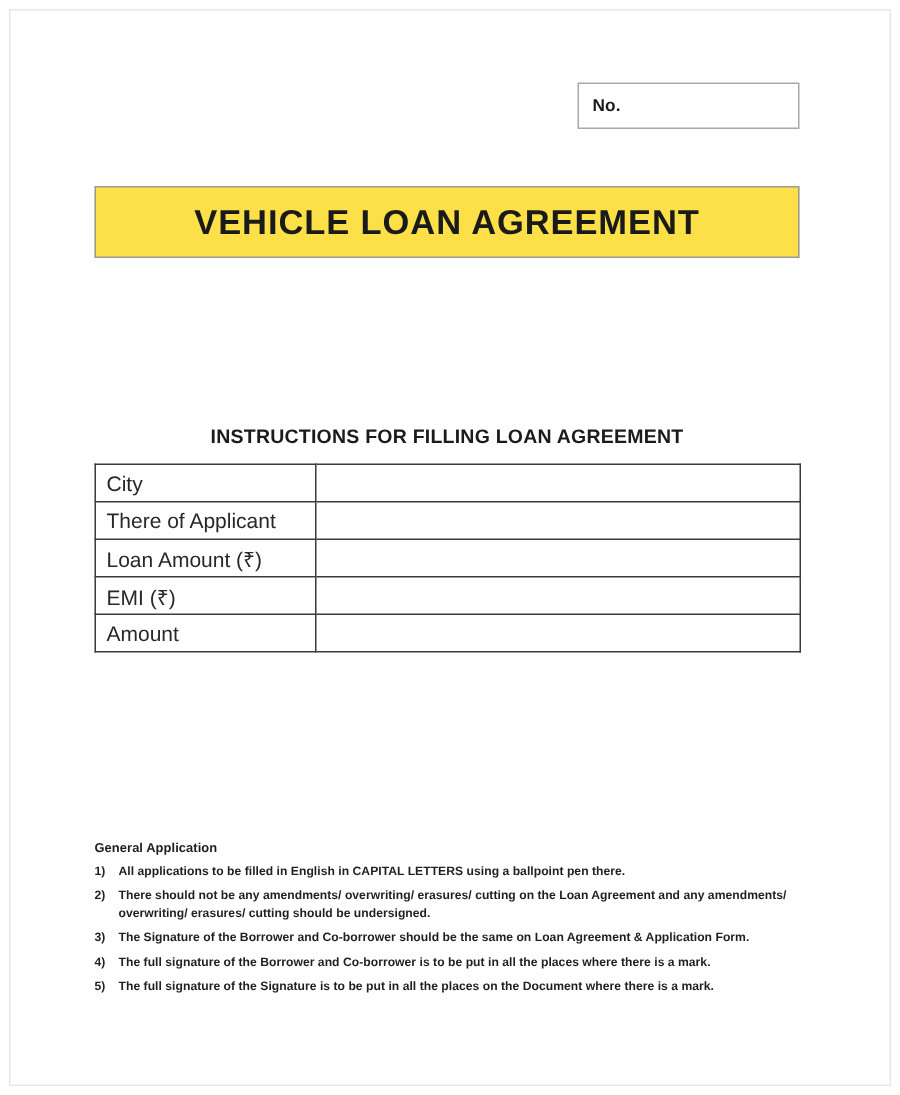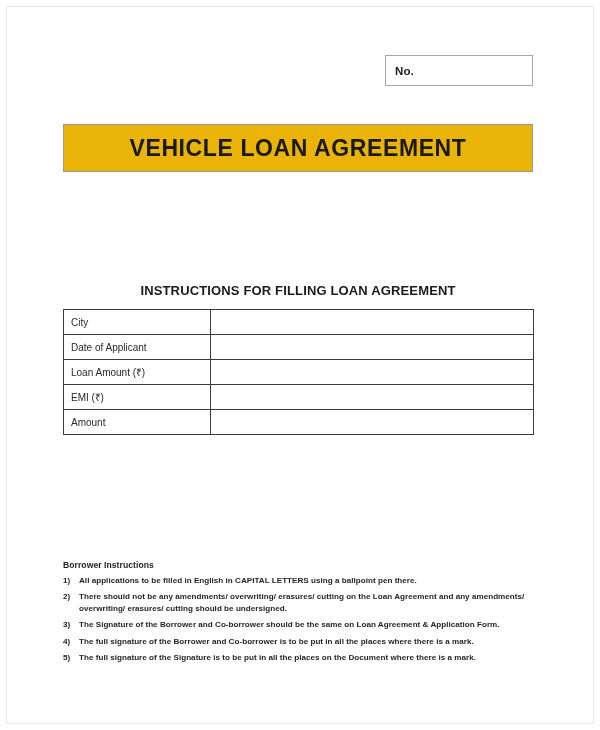--- a/index.html
+++ b/index.html
@@ -57,21 +57,21 @@
     color: #1c1a1a;
   }
 
   
   #title-banner {
     position: absolute;
     left: 63px;
     top: 124px;
     width: 470px;
     height: 48px;
-    background: #eab308;
+    background: #fde047;
     border: 1px solid #9a9a9a;
     box-sizing: border-box;
     display: flex;
     align-items: center;
     justify-content: center;
   }
   #title-banner .title-text {
     font-size: 23px;
     font-weight: bold;
     letter-spacing: 0.6px;
@@ -99,21 +99,21 @@
     left: 63px;
     top: 309px;
     width: 470px;
     border-collapse: collapse;
     table-layout: fixed;
   }
   #details-table td {
     border: 1px solid #3b3b3b;
     height: 25px;
     padding: 0 0 0 7px;
-    font-size: 10px;
+    font-size: 14px;
     color: #2a2727;
     vertical-align: middle;
     box-sizing: border-box;
   }
   #details-table td.label-cell {
     width: 147px;
   }
   #details-table td.value-cell {
     width: 323px;
   }
@@ -173,40 +173,40 @@
 
   <div id="instructions-heading">INSTRUCTIONS FOR FILLING LOAN AGREEMENT</div>
 
   <table id="details-table">
     <tbody>
       <tr>
         <td class="label-cell">City</td>
         <td class="value-cell"></td>
       </tr>
       <tr>
-        <td class="label-cell">Date of Applicant</td>
+        <td class="label-cell">There of Applicant</td>
         <td class="value-cell"></td>
       </tr>
       <tr>
         <td class="label-cell">Loan Amount (₹)</td>
         <td class="value-cell"></td>
       </tr>
       <tr>
         <td class="label-cell">EMI (₹)</td>
         <td class="value-cell"></td>
       </tr>
       <tr>
         <td class="label-cell">Amount</td>
         <td class="value-cell"></td>
       </tr>
     </tbody>
   </table>
 
   <div id="general-instructions">
-    <div class="gi-title">Borrower Instructions</div>
+    <div class="gi-title">General Application</div>
     <ol>
       <li>
         <span class="gi-num">1)</span>
         <span>All applications to be filled in English in CAPITAL LETTERS using a ballpoint pen there.</span>
       </li>
       <li>
         <span class="gi-num">2)</span>
         <span>There should not be any amendments/ overwriting/ erasures/ cutting on the Loan Agreement and any amendments/ overwriting/ erasures/ cutting should be undersigned.</span>
       </li>
       <li>

